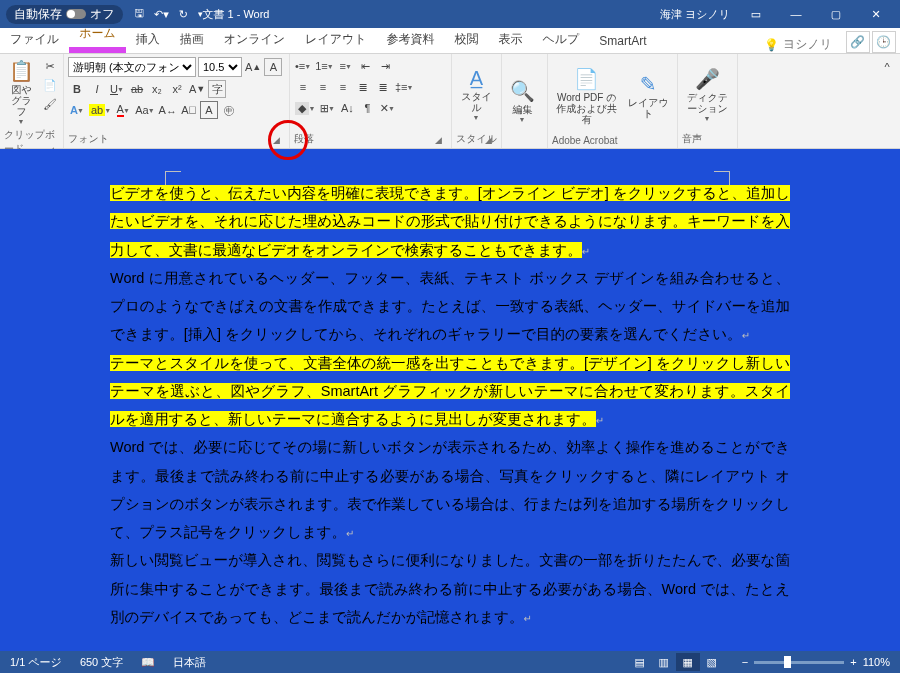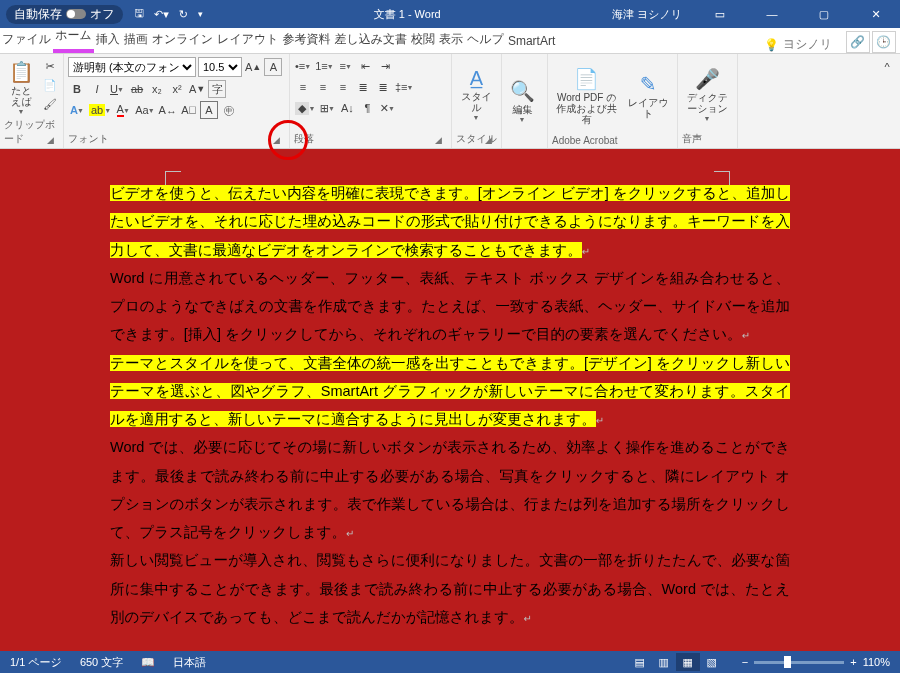--- a/index.html
+++ b/index.html
@@ -5,49 +5,49 @@
 * { margin:0; padding:0; box-sizing:border-box; font-family:"Yu Gothic UI","Meiryo",sans-serif; }
 body { width:900px; height:673px; overflow:hidden; background:#fff; position:relative; }
 
 
 .titlebar { height:28px; background:#2b579a; color:#fff; display:flex; align-items:center; font-size:11px; }
 .titlebar .autosave { margin-left:6px; background:#1e3f73; border-radius:10px; padding:1px 8px; display:flex; align-items:center; gap:4px; font-size:12px; }
 .titlebar .autosave .knob { width:20px; height:10px; background:#888; border-radius:5px; position:relative; }
 .titlebar .autosave .knob::after { content:""; position:absolute; width:8px; height:8px; background:#fff; border-radius:50%; top:1px; left:1px; }
 .titlebar .qat { display:flex; gap:10px; margin-left:12px; align-items:center; }
 .titlebar .qat span { cursor:pointer; }
-.titlebar .center { flex:1; text-align:center; }
-.titlebar .right { display:flex; align-items:center; gap:12px; margin-right:4px; }
+.titlebar .center { flex:1; text-align:left; }
+.titlebar .right { display:flex; align-items:center; gap:0; margin-right:4px; }
 .titlebar .winbtn { width:40px; height:28px; display:flex; align-items:center; justify-content:center; cursor:pointer; }
 
 
 .tabs { height:26px; background:#fff; border-bottom:1px solid #d4d4d4; display:flex; align-items:flex-end; font-size:12px; }
-.tab { padding:5px 2px; color:#444; cursor:pointer; }
-.tab.active { color:#404040; border-bottom:4px solid #d946ef; font-weight:500; }
+.tab { padding:5px 10px; color:#444; cursor:pointer; }
+.tab.active { color:#a16207; border-bottom:6px solid #d946ef; font-weight:500; }
 .tabs .spacer { flex:1; }
 .tabs .tellme { display:flex; align-items:center; gap:4px; color:#777; padding:0 10px; }
 .tabs .shareicons { display:flex; gap:2px; padding:0 4px; }
 .tabs .shareicons div { width:24px; height:22px; border:1px solid #d0d0d0; display:flex; align-items:center; justify-content:center; color:#2b579a; font-size:12px; }
 
 
 .ribbon { height:95px; background:#f3f3f3; border-bottom:1px solid #d4d4d4; display:flex; font-size:11px; color:#444; }
 .group { border-right:1px solid #e0e0e0; display:flex; flex-direction:column; justify-content:space-between; padding:3px 4px 1px; }
 .group .body { flex:1; display:flex; gap:2px; }
 .group .label { text-align:left; font-size:10px; color:#666; position:relative; padding:1px 0; }
 .launcher { position:absolute; right:0; bottom:0; width:12px; height:12px; font-size:9px; color:#777; cursor:pointer; }
 .btncol { display:flex; flex-direction:column; align-items:center; justify-content:center; gap:1px; cursor:pointer; padding:2px 4px; }
 .btncol .ico { font-size:20px; }
 .btncol .txt { font-size:10px; line-height:1.1; text-align:center; }
 .row { display:flex; gap:2px; align-items:center; }
 .smallbtn { min-width:18px; height:18px; display:flex; align-items:center; justify-content:center; cursor:pointer; border:1px solid transparent; font-size:11px; }
 select.fsel { height:20px; font-size:11px; border:1px solid #ababab; background:#fff; }
 .dd { font-size:7px; color:#666; margin-left:-1px; }
 
 
-.docarea { height:502px; overflow:auto; background:#b91c1c; position:relative; display:flex; justify-content:center; }
+.docarea { height:502px; overflow:auto; background:#1d4ed8; position:relative; display:flex; justify-content:center; }
 .page { width:720px; margin-top:30px; padding:0 20px; position:relative; }
 .corner { position:absolute; width:16px; height:16px; border-color:#bfbfbf; }
 .corner.tl { top:22px; left:165px; border-top:1px solid #bfbfbf; border-left:1px solid #bfbfbf; }
 .corner.tr { top:22px; right:170px; border-top:1px solid #bfbfbf; border-right:1px solid #bfbfbf; }
 .body-text { font-family:"Yu Mincho","MS Mincho",serif; font-size:14.5px; line-height:1.95; color:#000; text-align:justify; }
 .hl { background:#ffff00; }
 .ret { color:#bfbfbf; font-size:10px; }
 
 
 .statusbar { position:absolute; bottom:0; left:0; right:0; height:22px; background:#2b579a; color:#fff; font-size:11px; display:flex; align-items:center; padding:0 10px; gap:18px; }
@@ -89,21 +89,20 @@
 </div>
 
 <div class="tabs">
   <div class="tab">ファイル</div>
   <div class="tab active">ホーム</div>
   <div class="tab">挿入</div>
   <div class="tab">描画</div>
   <div class="tab">オンライン</div>
   <div class="tab">レイアウト</div>
   <div class="tab">参考資料</div>
-  <div class="tab">差し込み文書</div>
   <div class="tab">校閲</div>
   <div class="tab">表示</div>
   <div class="tab">ヘルプ</div>
   <div class="tab">SmartArt</div>
   <div class="spacer"></div>
   <div class="tellme">
     <span>💡</span>
     <span>ヨシノリ</span>
   </div>
   <div class="shareicons">
@@ -111,21 +110,21 @@
     <div>🕒</div>
   </div>
 </div>
 
 <div class="ribbon">
 
   <div class="group" style="width:64px;">
     <div class="body">
       <div class="btncol">
         <span class="ico">📋</span>
-        <span class="txt">たとえば</span>
+        <span class="txt">図やグラフ</span>
         <span class="dd">▼</span>
       </div>
       <div style="display:flex;flex-direction:column;gap:1px;">
         <div class="smallbtn">✂</div>
         <div class="smallbtn">📄</div>
         <div class="smallbtn">🖌</div>
       </div>
     </div>
     <div class="label"><span>クリップボード</span><span class="launcher">◢</span></div>
   </div>

